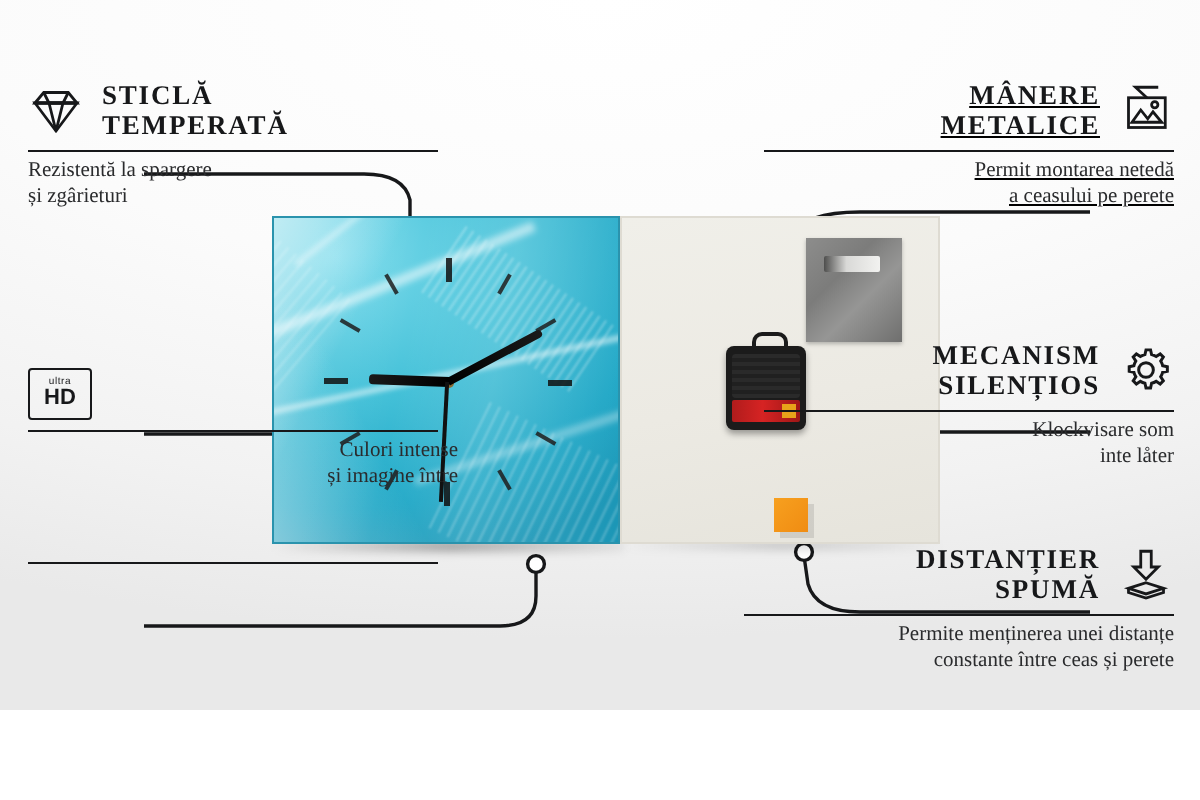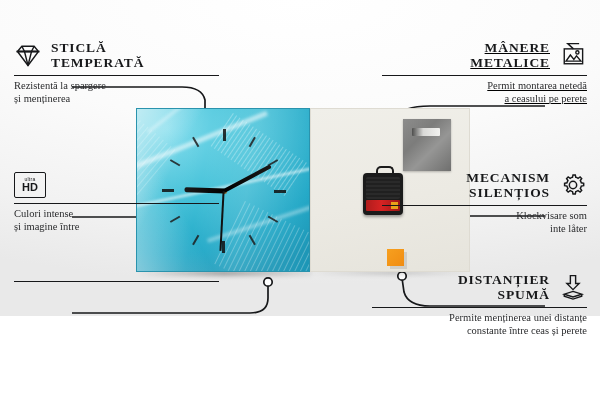--- a/index.html
+++ b/index.html
@@ -2,21 +2,21 @@
 <html><head>
 <meta charset="utf-8">
 <style>
   html,body{margin:0;padding:0;}
   body{
     width:600px;height:400px;overflow:hidden;
     font-family:"Liberation Serif", serif;
     background:#ffffff;
   }
   #stage{
-    position:relative;width:600px;height:316px;
+    position:relative;width:600px;height:355px;
     background:
       radial-gradient(120% 90% at 50% 0%, #ffffff 0%, #fbfbfb 45%, #f2f2f2 78%, #e9e9e9 100%);
   }
   
   #wires{position:absolute;left:0;top:0;width:600px;height:400px;}
   
   .product{position:absolute;}
   #photo-front{
     left:136px;top:108px;width:174px;height:164px;
     background:
@@ -96,21 +96,21 @@
   .rule{height:1.4px;background:#17181a;margin:5px 0 4px 0;}
   .feature .sub{
     font-family:"Liberation Serif", serif;
     font-size:10.5px;color:#2a2b2d;line-height:12.5px;white-space:pre-line;
   }
   .feature.right .sub{text-align:right;}
   .ico{width:28px;height:28px;flex:0 0 28px;display:block;}
   .ico svg{display:block;width:28px;height:28px;}
   
   #f-glass   {left:14px;  top:40px;}
-  #f-print   {left:14px;  top:172px;}
+  #f-print   {left:14px;  top:184px;text-align:right;}
   #f-edges   {left:14px;  top:276px;}
   #f-handles {left:372px; top:40px;text-decoration:underline;}
   #f-mech    {left:372px; top:170px;}
   #f-spacer  {left:372px; top:272px;}
   #f-glass   .rule{width:205px;}
   #f-print   .rule{width:205px;}
   #f-edges   .rule{width:205px;}
   #f-handles .rule{width:205px;margin-left:10px;}
   #f-mech    .rule{width:205px;margin-left:10px;}
   #f-spacer  .rule{width:215px;}
@@ -227,21 +227,21 @@
               <path d="M4,12 L28,12"></path>
               <path d="M12,12 L20,12"></path>
         </g>
           </svg>
       </span>
       <div class="title">STICLĂ
 TEMPERATĂ</div>
     </div>
     <div class="rule"></div>
     <div class="sub">Rezistentă la spargere
-și menținerea</div>
+și zgârieturi</div>
   </div>
 
   <div class="feature left" id="f-print">
     <div class="head">
       <span class="hdbox">
         <span class="u">ultra</span>
           <span class="h">HD</span>
       </span>
     </div>
     <div class="rule"></div>

